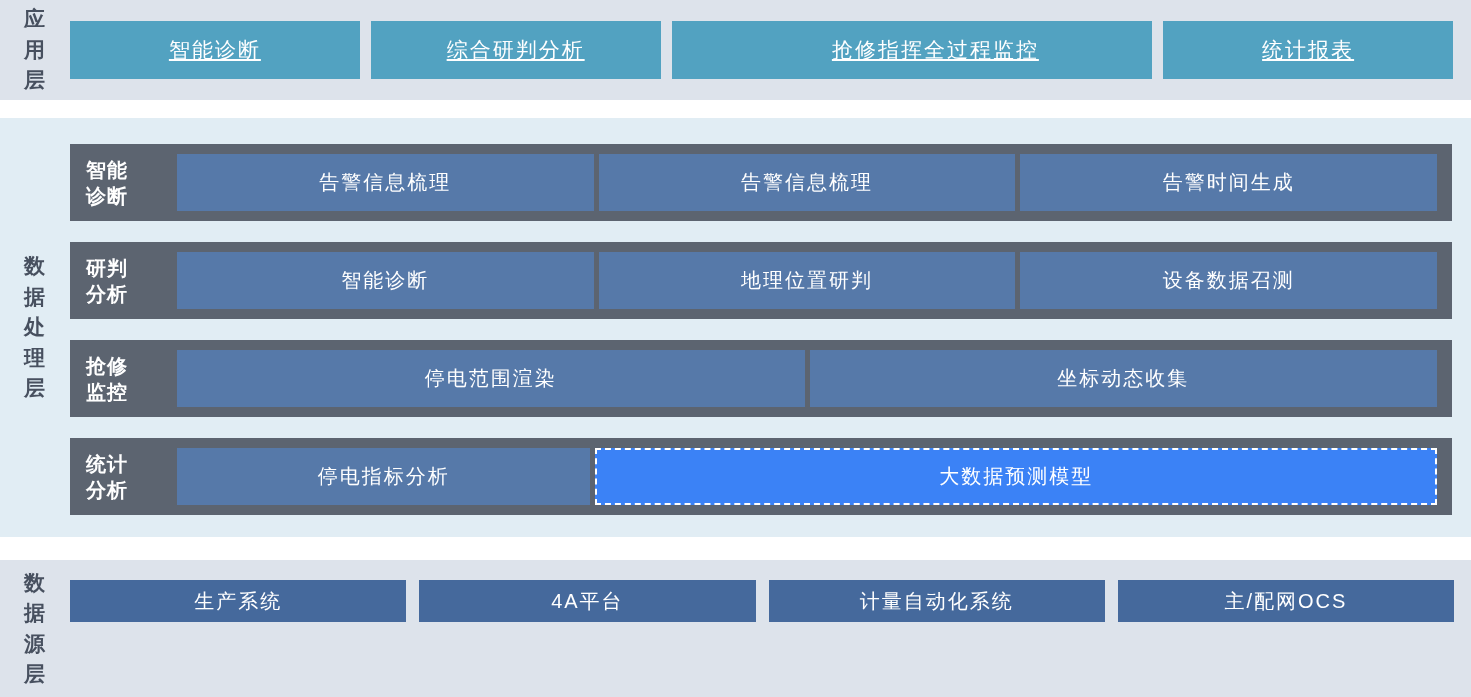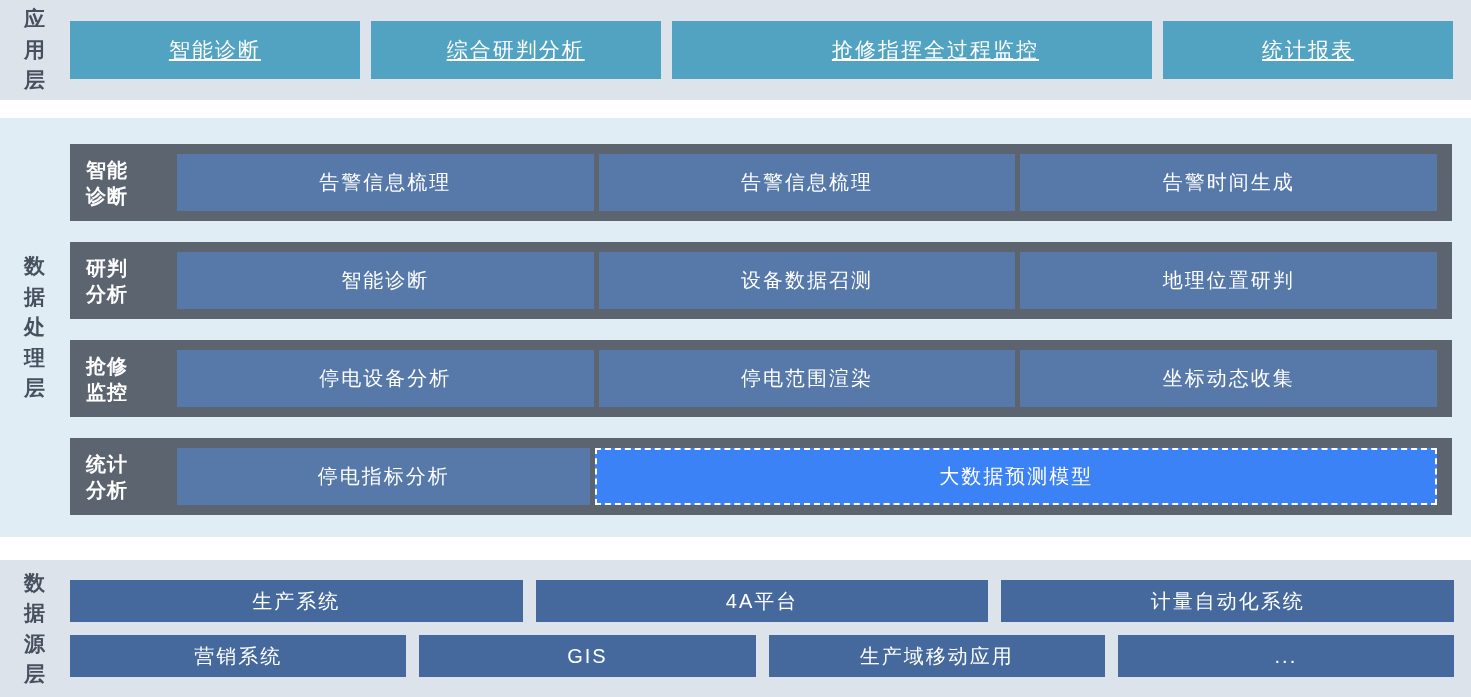--- a/index.html
+++ b/index.html
@@ -140,35 +140,32 @@
       </div>
 
       <div class="proc-row">
         <div class="proc-label">研判
 分析</div>
         <div class="proc-buttons">
           <div class="proc-btn">
             <span class="btn-text">智能诊断</span>
           </div>
           <div class="proc-btn">
+            <span class="btn-text">地理位置研判</span>
+          </div>
+          <div class="proc-btn">
             <span class="btn-text">设备数据召测</span>
-          </div>
-          <div class="proc-btn">
-            <span class="btn-text">地理位置研判</span>
           </div>
         </div>
       </div>
 
       <div class="proc-row">
         <div class="proc-label">抢修
 监控</div>
         <div class="proc-buttons">
-          <div class="proc-btn">
-            <span class="btn-text">停电设备分析</span>
-          </div>
           <div class="proc-btn">
             <span class="btn-text">停电范围渲染</span>
           </div>
           <div class="proc-btn">
             <span class="btn-text">坐标动态收集</span>
           </div>
         </div>
       </div>
 
       <div class="proc-row">
@@ -200,31 +197,20 @@
       <div class="ds-row">
         <div class="ds-btn">
           <span class="btn-text">生产系统</span>
         </div>
         <div class="ds-btn">
           <span class="btn-text">4A平台</span>
         </div>
         <div class="ds-btn">
           <span class="btn-text">计量自动化系统</span>
         </div>
-      </div>
-      <div class="ds-row">
-        <div class="ds-btn">
-          <span class="btn-text">营销系统</span>
-        </div>
-        <div class="ds-btn">
-          <span class="btn-text">GIS</span>
-        </div>
-        <div class="ds-btn">
-          <span class="btn-text">生产域移动应用</span>
-        </div>
-        <div class="ds-btn">
-          <span class="btn-text">...</span>
+        <div class="ds-btn">
+          <span class="btn-text">主/配网OCS</span>
         </div>
       </div>
     </div>
   </div>
 
 </div>
 
 </body></html>

